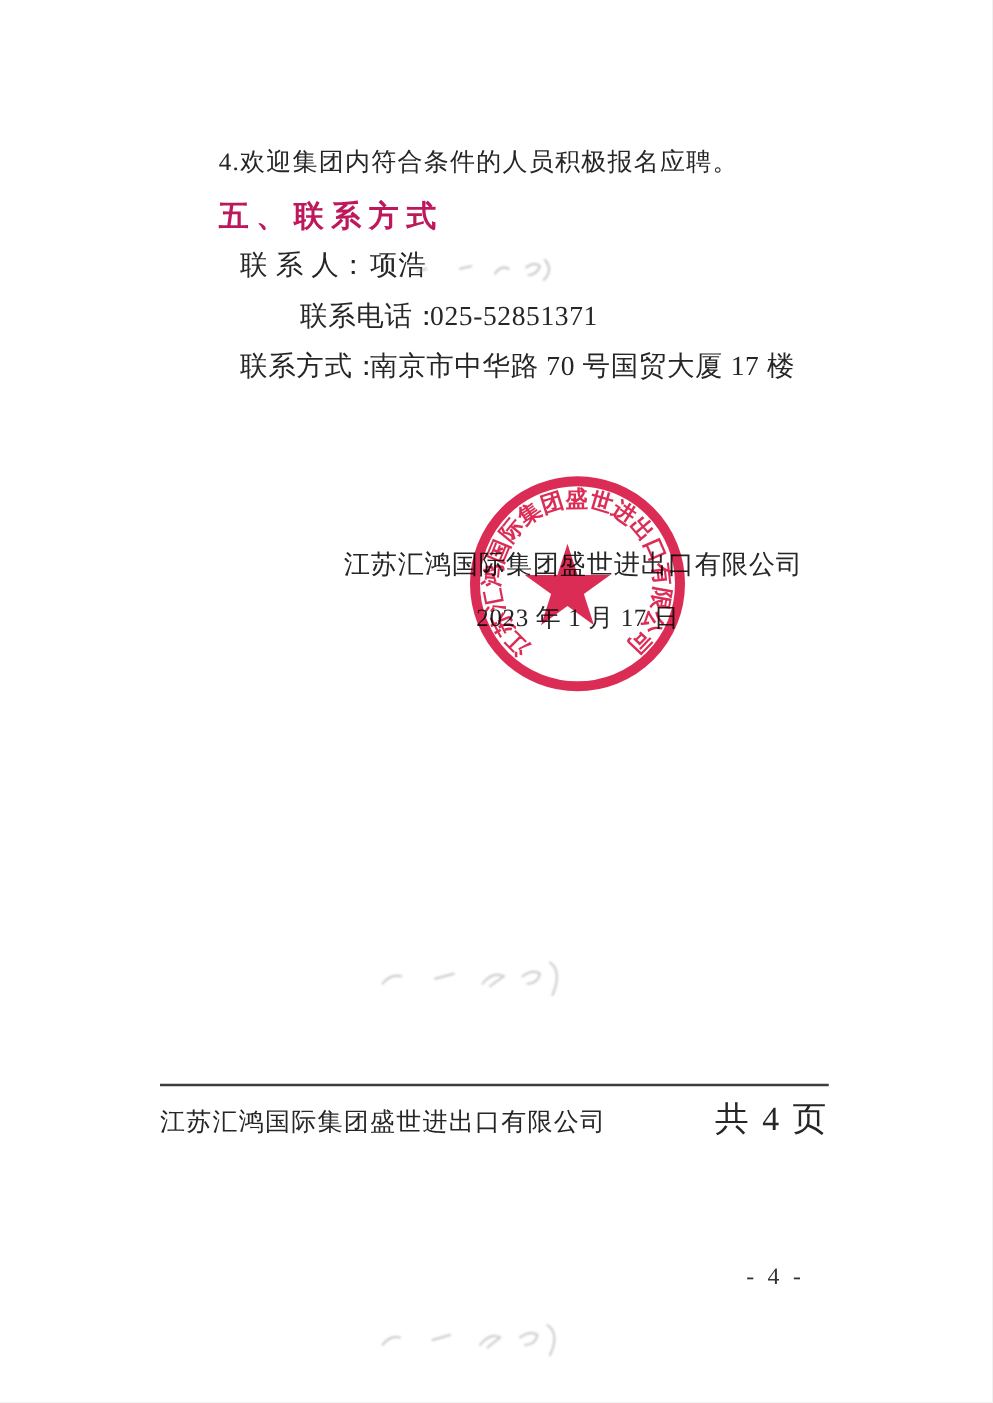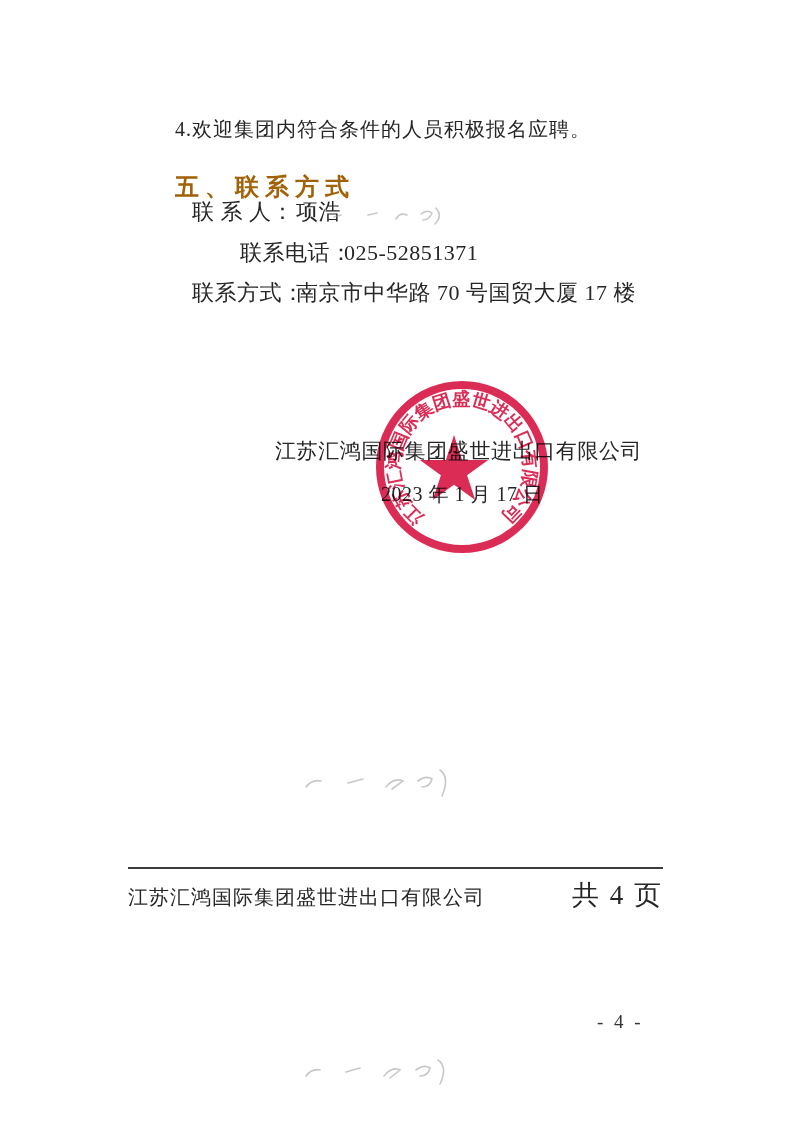--- a/index.html
+++ b/index.html
@@ -13,25 +13,25 @@
     color: #262626;
     overflow: hidden;
   }
   .abs { position: absolute; white-space: nowrap; }
 
   .item-line {
     left: 175px; top: 116px;
     font-size: 20px; letter-spacing: 1px;
   }
   .section-heading {
-    left: 175px; top: 171px;
+    left: 175px; top: 157px;
     font-family: Liberation Mono, monospace;
     font-weight: bold;
     font-size: 24px; letter-spacing: 6px;
-    color: #a16207;
+    color: #be185d;
   }
   .contact-row { left: 192px; font-size: 22px; }
   .contact-row .label {
     display: inline-block;
     width: 104px;
     letter-spacing: 0.5px;
   }
   .contact-row .value { letter-spacing: 0.5px; }
   .row-0 { top: 197px; }
   .row-1 { top: 238px; margin-left: 48px; }

